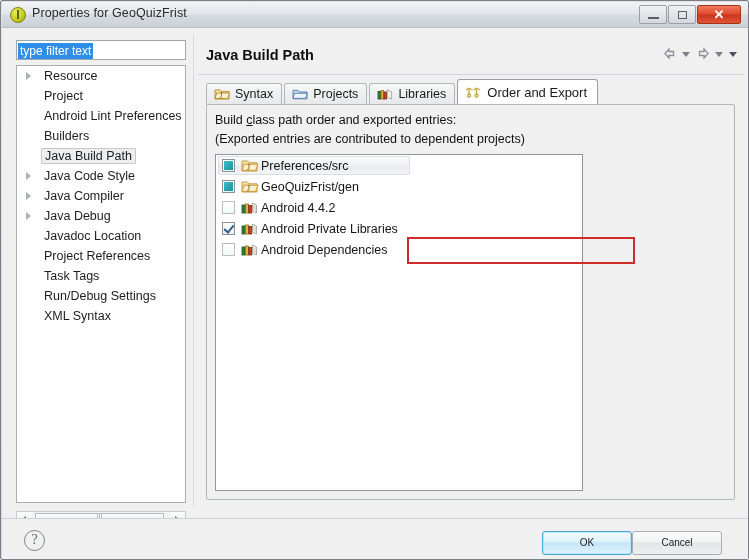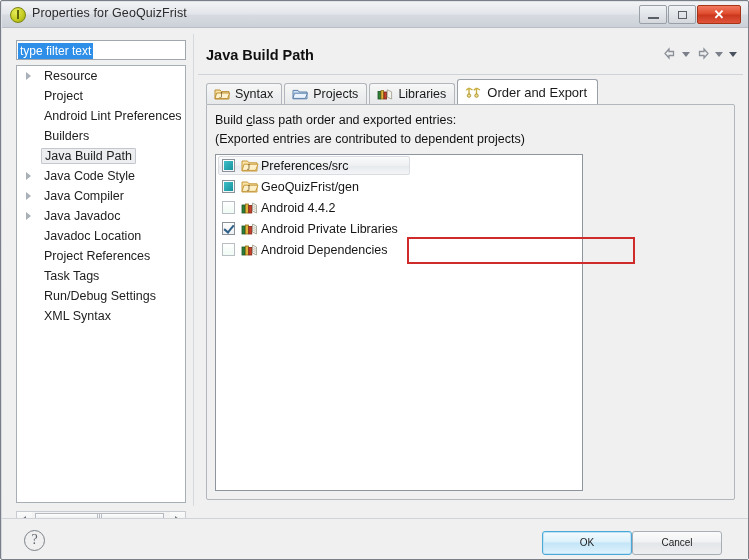--- a/index.html
+++ b/index.html
@@ -408,21 +408,21 @@
 
       <div id="tree-panel">
 
       <div class="tree-item"><span class="twisty"></span><span class="tree-label">Resource</span></div>
           <div class="tree-item"><span class="tree-label">Project</span></div>
           <div class="tree-item"><span class="tree-label">Android Lint Preferences</span></div>
           <div class="tree-item"><span class="tree-label">Builders</span></div>
           <div class="tree-item selected"><span class="tree-label">Java Build Path</span></div>
           <div class="tree-item"><span class="twisty"></span><span class="tree-label">Java Code Style</span></div>
           <div class="tree-item"><span class="twisty"></span><span class="tree-label">Java Compiler</span></div>
-          <div class="tree-item"><span class="twisty"></span><span class="tree-label">Java Javadoc</span></div>
+          <div class="tree-item"><span class="twisty"></span><span class="tree-label">Java Debug</span></div>
           <div class="tree-item"><span class="tree-label">Javadoc Location</span></div>
           <div class="tree-item"><span class="tree-label">Project References</span></div>
           <div class="tree-item"><span class="tree-label">Task Tags</span></div>
           <div class="tree-item"><span class="tree-label">Run/Debug Settings</span></div>
           <div class="tree-item"><span class="tree-label">XML Syntax</span></div>
         </div>
 
       <div id="tree-hscroll">
         <div id="hs-left"></div>
         <div id="hs-thumb"></div>

